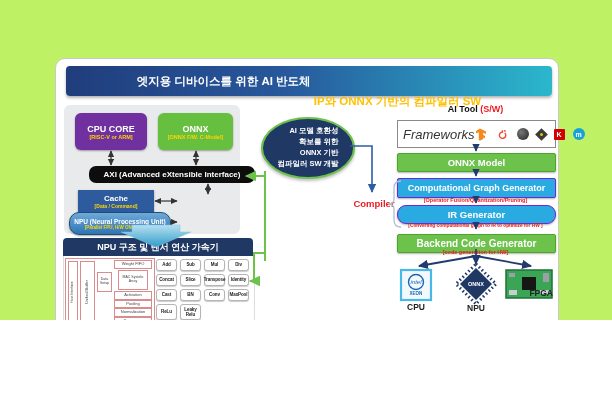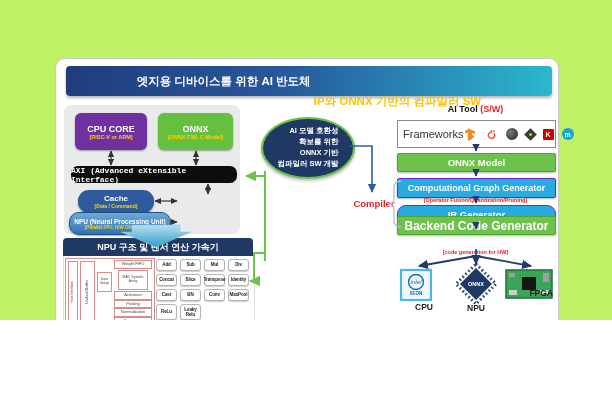--- a/index.html
+++ b/index.html
@@ -16,23 +16,23 @@
   .banner .w{color:#ffffff;} .banner .y{color:#ffc000;margin-top:40px;}
   
   .soc-panel{left:64px;top:105px;width:176px;height:129px;background:#e8eaec;border-radius:6px;}
   .blk{border-radius:6px;display:flex;flex-direction:column;align-items:center;justify-content:center;
        box-shadow:0 1px 2px rgba(0,0,0,.35);text-align:center;}
   .blk .t{color:#fff;font-weight:bold;}
   .blk .s{color:#ffd400;font-weight:bold;}
   .cpu{left:75px;top:113px;width:72px;height:37px;background:#7030a0;}
   .sram{left:158px;top:113px;width:75px;height:37px;background:#66bf3f;}
   .cpu .t,.sram .t{font-size:9px;} .cpu .s,.sram .s{font-size:5.5px;}
-  .axi{left:71px;top:166px;width:166px;height:17px;background:#0d0d0d;border-radius:7px;
-       color:#fff;font-size:8px;font-weight:bold;display:flex;align-items:center;justify-content:center;font-family:Liberation Mono, monospace;}
-  .cache{left:78px;top:190px;width:76px;height:23px;background:#2d5b9e;border-radius:11px;}
+  .axi{left:89px;top:166px;width:166px;height:17px;background:#0d0d0d;border-radius:7px;
+       color:#fff;font-size:8px;font-weight:bold;display:flex;align-items:center;justify-content:center;}
+  .cache{left:78px;top:190px;width:76px;height:23px;background:#2d5b9e;border-radius:0;}
   .cache .t{font-size:8px;} .cache .s{font-size:5px;}
   .dma{left:179px;top:195px;width:58px;height:42px;background:#29abe2;}
   .dma .t{font-size:10px;} .dma .s{font-size:4.5px;color:#eaf6ff;font-weight:bold;}
   .npuPill{left:69px;top:212px;width:100px;height:21px;border-radius:10px;
            background:linear-gradient(180deg,#6ea9d8,#2e75b5);border:1px solid #1f4e79;}
   .npuPill .t{font-size:6.5px;white-space:nowrap;} .npuPill .s{font-size:4.5px;white-space:nowrap;}
   
   .npuHeader{left:63px;top:238px;width:190px;height:18px;background:#1f3864;border-radius:4px 4px 0 0;
              color:#fff;font-weight:bold;font-size:9px;display:flex;align-items:center;justify-content:center;}
   .npuBody{left:63px;top:256px;width:190px;height:72px;background:#fff;border:1px solid #ddd;border-top:none;}
@@ -53,31 +53,31 @@
         box-shadow:0 2px 3px rgba(0,0,0,.25);}
   .oval1{left:261px;top:117px;width:90px;height:58px;background:#1f3864;font-size:7.5px;line-height:1.45;}
   .oval2{left:261px;top:230px;width:92px;height:62px;background:#ed7d31;font-size:7.5px;line-height:1.5;}
   .compilerLbl{left:346px;top:198px;width:56px;text-align:center;color:#ed1c24;
                font-weight:bold;font-size:9.5px;}
   
   .aiTitle{left:397px;top:104px;width:157px;text-align:center;font-size:9px;font-weight:bold;color:#111;white-space:pre;}
   .aiTitle .r{color:#ed1c24;}
   .fwBox{left:397px;top:120px;width:157px;height:26px;background:#fff;border:1px solid #8a8a8a;
          display:flex;align-items:center;}
-  .fwLabel{font-size:11px;color:#333;margin-left:5px;}
+  .fwLabel{font-size:13px;color:#333;margin-left:5px;font-style:italic;}
   .fwIcons{display:flex;align-items:center;gap:8px;}
   .icon13{width:13px;height:13px;display:flex;align-items:center;justify-content:center;}
   .bar{display:flex;flex-direction:column;align-items:center;justify-content:center;color:#fff;
        font-weight:bold;border-radius:2px;box-shadow:0 1px 2px rgba(0,0,0,.3);}
   .barGreen{background:#6cc24a;border:1px solid #4ea52e;text-align:center;}
   .barBlue{background:#29abe2;border:1px solid #6d28d9;}
   .onnxBar{left:397px;top:153px;width:157px;height:17px;font-size:9.5px;}
   .cggBar{left:397px;top:178px;width:157px;height:18px;font-size:9px;}
   .irBar{left:397px;top:205px;width:157px;height:17px;font-size:9.5px;border-radius:9px;}
-  .beBar{left:397px;top:216px;width:157px;height:17px;font-size:12px;}
+  .beBar{left:397px;top:234px;width:157px;height:17px;font-size:10px;}
   .redNote{color:#ed1c24;font-weight:bold;text-align:center;white-space:nowrap;}
   .cggNote{left:397px;top:197px;width:157px;font-size:5.5px;}
   .irNote{left:393px;top:223px;width:165px;font-size:4.8px;}
   .beNote{left:397px;top:249px;width:157px;font-size:5.5px;}
   .hwLabel{text-align:center;font-size:8.5px;font-weight:bold;color:#222;}
   .caption{left:55px;top:334px;width:502px;text-align:center;font-size:10.5px;
            font-weight:bold;color:#2b2b2b;}
   .overlay{position:absolute;left:0;top:0;width:612px;height:408px;pointer-events:none;}
   .kerasBox{width:11px;height:11px;background:#d00000;color:#fff;font-size:7px;font-weight:bold;
             display:flex;align-items:center;justify-content:center;border-radius:1px;}
@@ -184,21 +184,21 @@
   <div class="abs redNote beNote">[code generation for HW]</div>
 
   <div class="abs" style="left:399px;top:268px;">
     <svg width="34" height="34" viewBox="0 0 34 34">
       <rect x="2" y="2" width="30" height="30" fill="#f2f9fe" stroke="#49b8e8" stroke-width="2.2"></rect>
       <circle cx="17" cy="14" r="7.5" fill="none" stroke="#1867b3" stroke-width="1.4"></circle>
       <text x="17" y="16.2" font-size="6" font-style="italic" fill="#1867b3" text-anchor="middle" font-family="Liberation Sans, sans-serif">intel</text>
       <text x="17" y="27" font-size="4.5" fill="#1867b3" text-anchor="middle" font-weight="bold" font-family="Liberation Sans, sans-serif">XEON</text>
     </svg>
   </div>
-  <div class="abs hwLabel" style="left:399px;top:302px;width:34px;text-align:right;">CPU</div>
+  <div class="abs hwLabel" style="left:399px;top:302px;width:34px;">CPU</div>
 
   <div class="abs" style="left:454px;top:262px;">
     <svg width="44" height="44" viewBox="0 0 44 44">
       <polygon points="22,2 42,22 22,42 2,22" fill="none" stroke="#1f3864" stroke-width="3" stroke-dasharray="1.5,2.6"></polygon>
       <polygon points="22,6 38,22 22,38 6,22" fill="#1f3864"></polygon>
       <text x="22" y="24" font-size="5.5" fill="#ffffff" text-anchor="middle" font-weight="bold" font-family="Liberation Sans, sans-serif">ONNX</text>
     </svg>
   </div>
   <div class="abs hwLabel" style="left:459px;top:303px;width:34px;">NPU</div>
 

